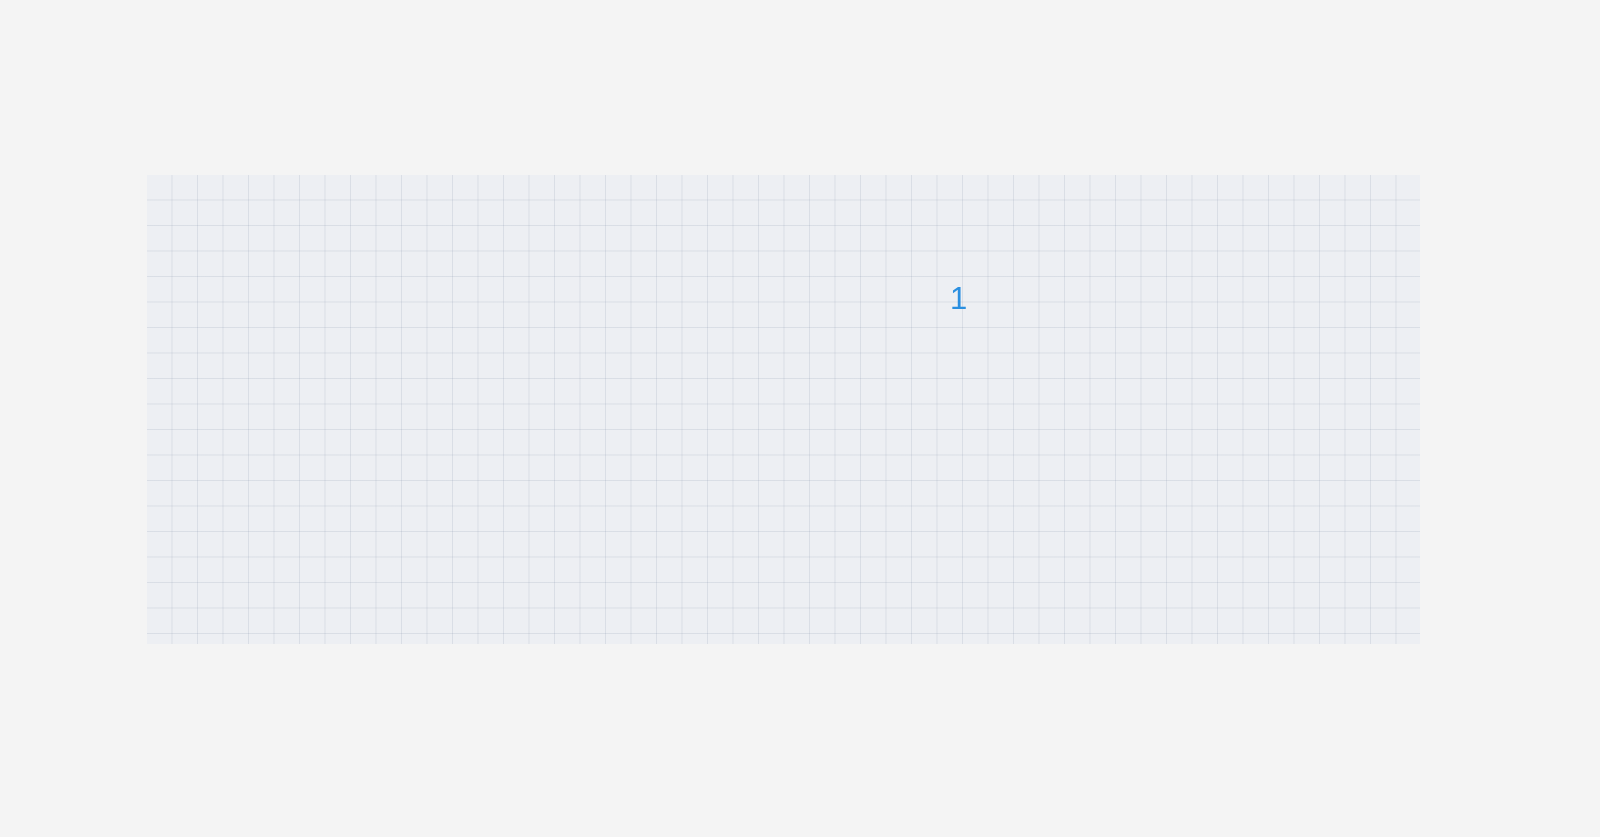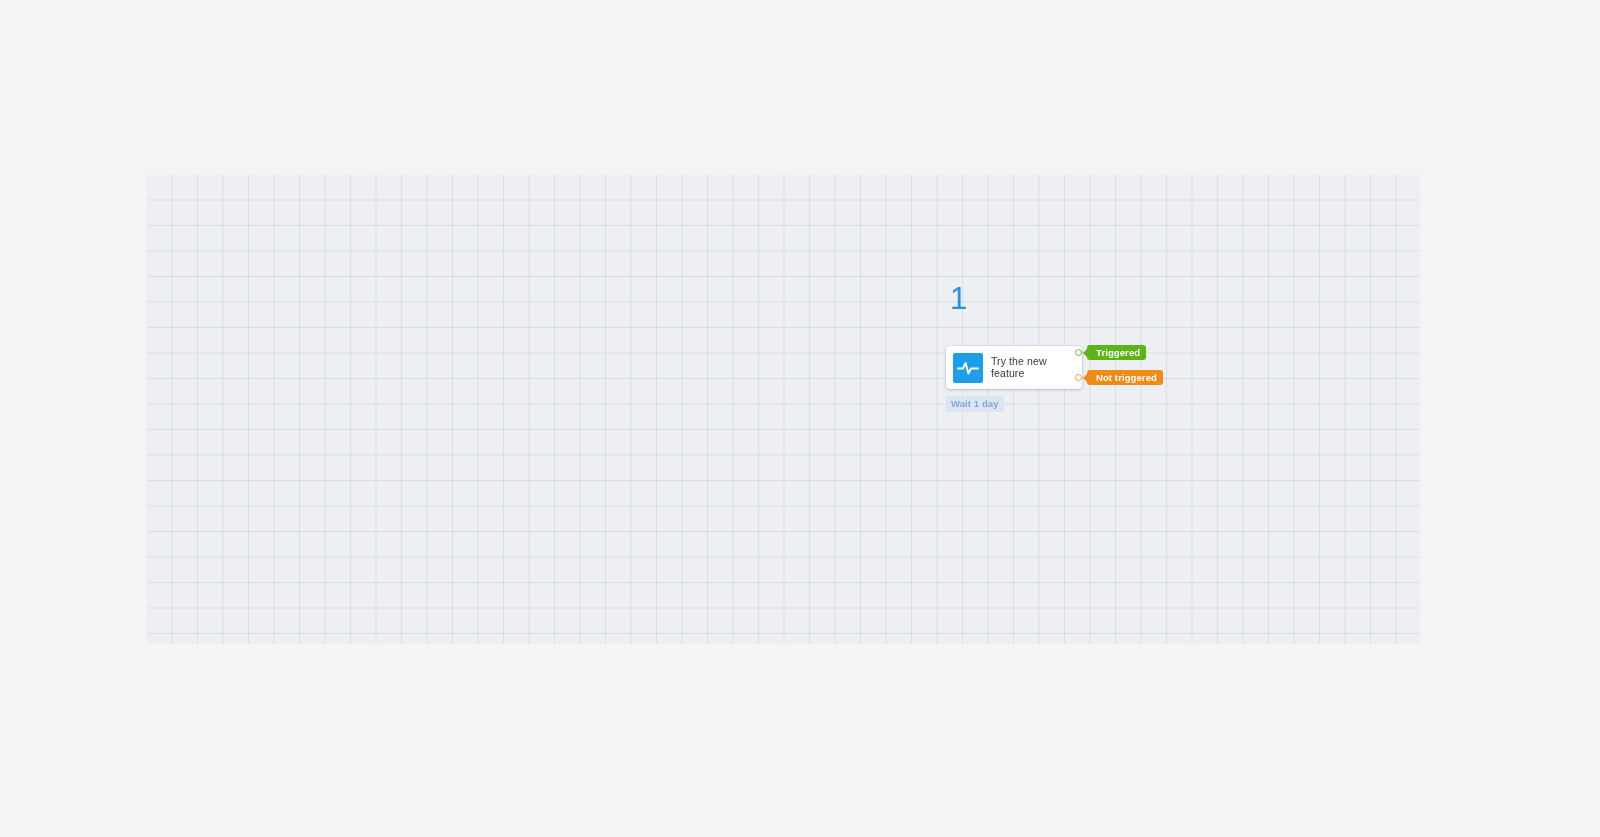--- a/index.html
+++ b/index.html
@@ -163,39 +163,14 @@
   }
 </style>
 </head>
 <body>
 
 <div id="canvas">
   <div id="canvas-inner">
 
     <div id="step-number">1</div>
 
-    <div id="node-group">
-
-      <div id="node-card">
-        <div id="node-icon">
-          <svg width="22" height="18" viewBox="0 0 22 18" aria-hidden="true">
-            <polyline points="1,9.5 6,9.5 8.6,4 11.4,14.5 14,9.5 21,9.5" fill="none" stroke="#ffffff" stroke-width="1.9" stroke-linecap="round" stroke-linejoin="round"></polyline>
-          </svg>
-        </div>
-        <div id="node-title">Try the new feature</div>
-      </div>
-
-      <div class="port port-triggered"></div>
-      <div class="port port-untriggered"></div>
-
-      <div class="branch" id="branch-triggered">
-        <span class="branch-label">Triggered</span>
-      </div>
-
-      <div class="branch" id="branch-untriggered">
-        <span class="branch-label">Not triggered</span>
-      </div>
-
-      <div id="wait-badge">Wait 1 day</div>
-
-    </div>
   </div>
 </div>
 
 </body></html>

